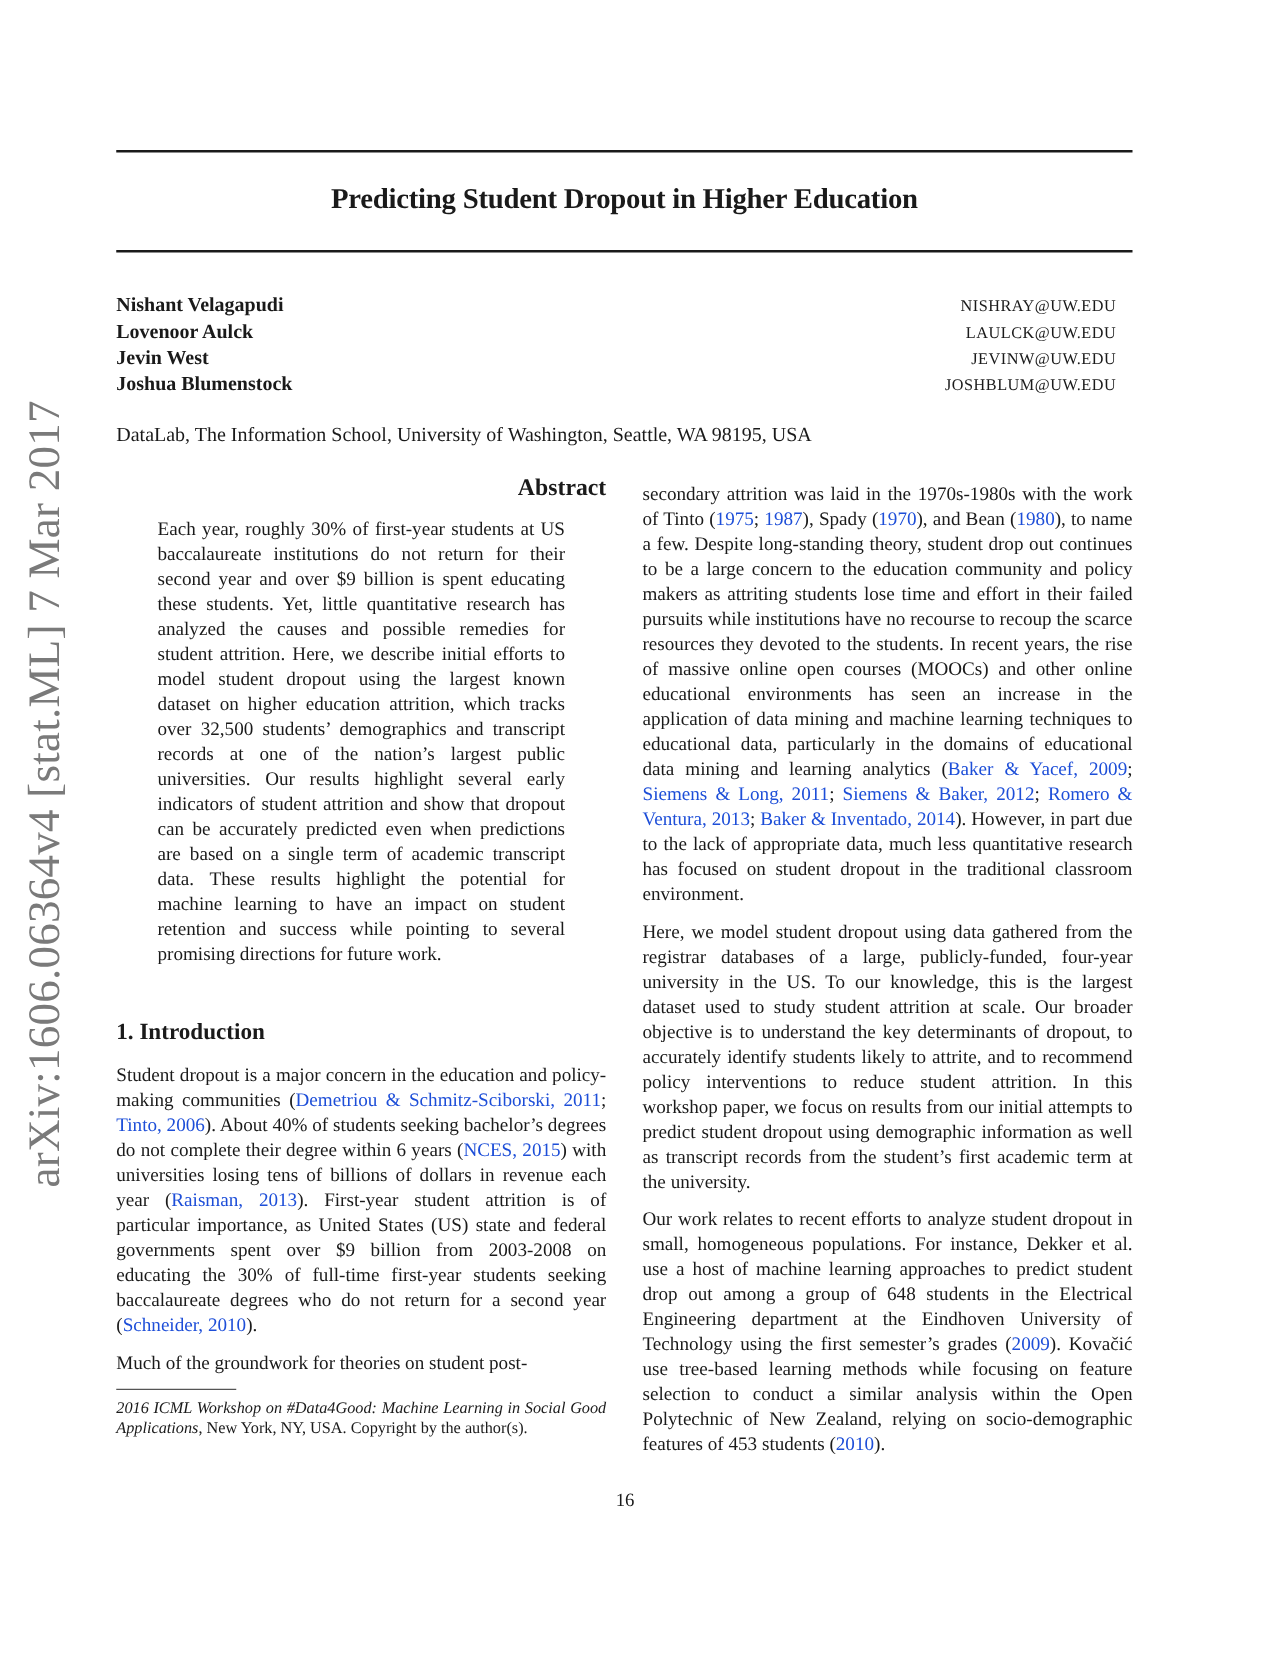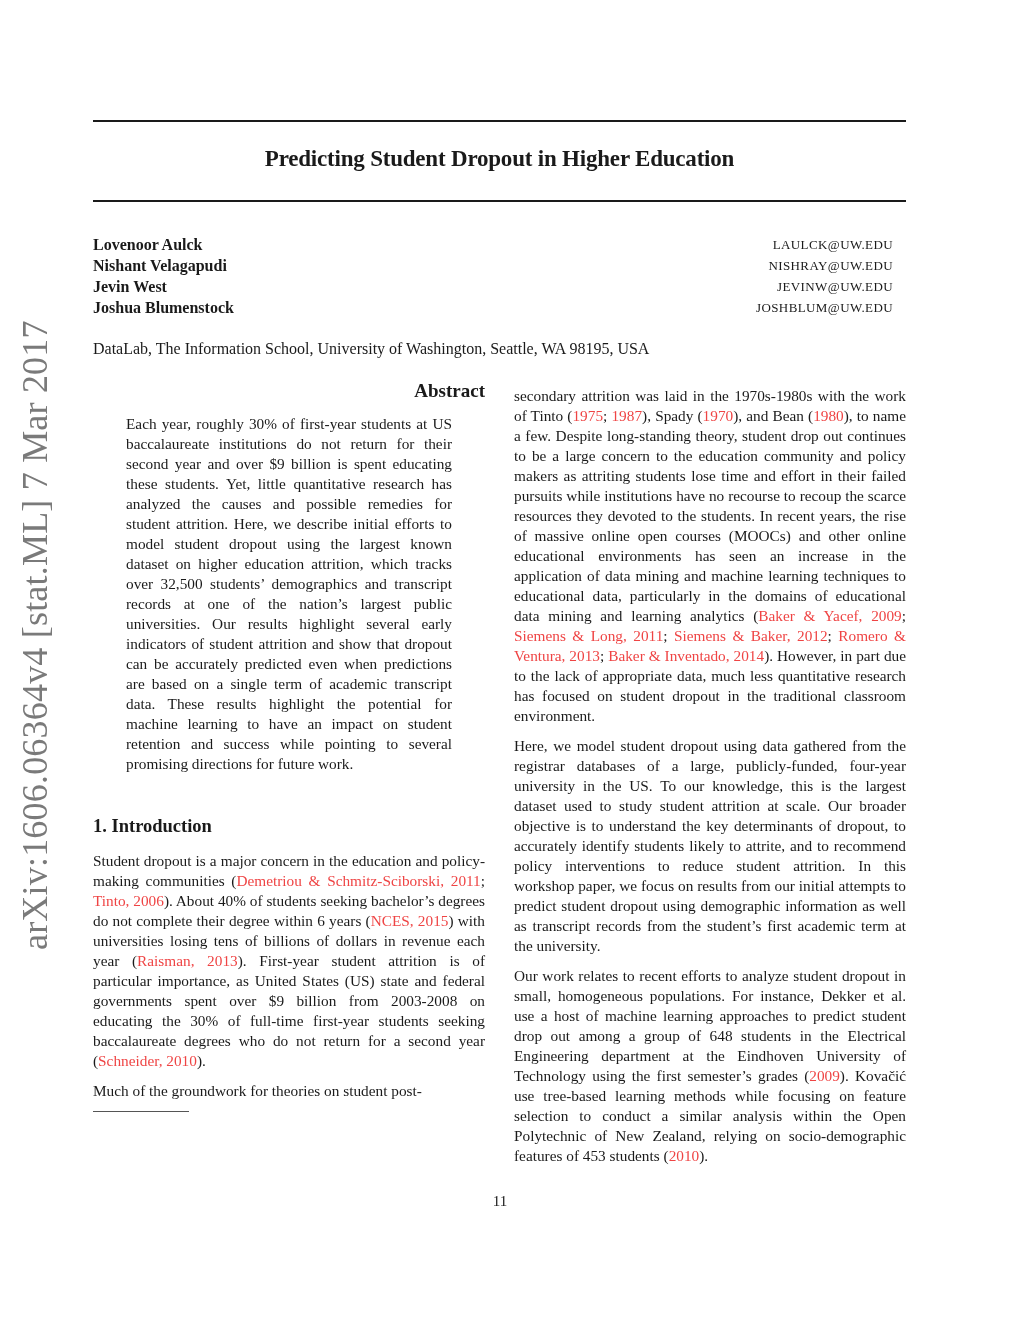--- a/index.html
+++ b/index.html
@@ -24,43 +24,43 @@
     font-size: 36px; color: #7a7a7a; white-space: nowrap; letter-spacing: 0.2px;
   }
   .col-left { position: absolute; left: 93px; top: 380px; width: 392px; }
   .col-right { position: absolute; left: 514px; top: 386px; width: 392px; }
   .abstract-title { text-align: right; font-weight: bold; font-size: 19px; margin: 0 0 12px 0; }
   .abstract-body {
     margin: 0 33px; font-size: 15.3px; line-height: 20px; text-align: justify; hyphens: manual; font-family: Liberation Serif, serif;
   }
   .section-title { font-weight: bold; font-size: 18.5px; margin: 42px 0 14px 0; }
   p.body { font-size: 15.3px; line-height: 20px; text-align: justify; margin: 0 0 10px 0; }
-  .cite { color: #ef4444; }
+  .cite { color: #1d4ed8; }
   .footnote-rule { width: 96px; height: 1px; background: #555; margin-top: 4px; }
   .footnote { font-size: 13px; line-height: 16px; margin-top: 6px; text-align: justify; }
   .footnote i { font-style: italic; }
   .page-num { position: absolute; top: 1193px; left: 0; width: 1000px; text-align: center; font-size: 15px; }
 </style>
 </head>
 <body>
 
 <div class="arxiv">arXiv:1606.06364v4  [stat.ML]  7 Mar 2017</div>
 
 <div class="rule top"></div>
 <div class="title">Predicting Student Dropout in Higher Education</div>
 <div class="rule bottom"></div>
 
 <div class="authors">
   <div class="author-row">
+    <span class="author-name">Nishant Velagapudi</span>
+    <span class="author-email">NISHRAY@UW.EDU</span>
+  </div>
+  <div class="author-row">
     <span class="author-name">Lovenoor Aulck</span>
     <span class="author-email">LAULCK@UW.EDU</span>
-  </div>
-  <div class="author-row">
-    <span class="author-name">Nishant Velagapudi</span>
-    <span class="author-email">NISHRAY@UW.EDU</span>
   </div>
   <div class="author-row">
     <span class="author-name">Jevin West</span>
     <span class="author-email">JEVINW@UW.EDU</span>
   </div>
   <div class="author-row">
     <span class="author-name">Joshua Blumenstock</span>
     <span class="author-email">JOSHBLUM@UW.EDU</span>
   </div>
   <div class="affil">DataLab, The Information School, University of Washington, Seattle, WA 98195, USA</div>
@@ -68,21 +68,22 @@
 
 <div class="col-left">
   <div class="abstract-title">Abstract</div>
   <div class="abstract-body">Each year, roughly 30% of first-year students at US baccalaureate institutions do not return for their second year and over $9 billion is spent educating these students. Yet, little quantitative research has analyzed the causes and possible remedies for student attrition. Here, we de­scribe initial efforts to model student dropout using the largest known dataset on higher ed­ucation attrition, which tracks over 32,500 stu­dents’ demographics and transcript records at one of the nation’s largest public universities. Our results highlight several early indicators of student attrition and show that dropout can be accurately predicted even when predictions are based on a single term of academic transcript data. These results highlight the potential for machine learning to have an impact on student retention and success while pointing to several promising directions for future work.</div>
 
   <div class="section-title">1. Introduction</div>
   <p class="body"><span>Student dropout is a major concern in the education and policy-making communities (</span><span class="cite">Demetriou &amp; Schmitz-Sciborski, 2011</span><span>; </span><span class="cite">Tinto, 2006</span><span>). About 40% of students seeking bachelor’s degrees do not complete their degree within 6 years (</span><span class="cite">NCES, 2015</span><span>) with universities losing tens of billions of dollars in revenue each year (</span><span class="cite">Raisman, 2013</span><span>). First-year student attrition is of particular importance, as United States (US) state and federal governments spent over $9 billion from 2003-2008 on educating the 30% of full-time first-year students seeking baccalaureate degrees who do not return for a second year (</span><span class="cite">Schneider, 2010</span><span>).</span></p>
   <p class="body">Much of the groundwork for theories on student post-</p>
 
   <div class="footnote-rule"></div>
+  <div class="footnote"><i>2016 ICML Workshop on #Data4Good: Machine Learning in Social Good Applications</i><span>, New York, NY, USA. Copyright by the author(s).</span></div>
 </div>
 
 <div class="col-right">
   <p class="body"><span>secondary attrition was laid in the 1970s-1980s with the work of Tinto (</span><span class="cite">1975</span><span>; </span><span class="cite">1987</span><span>), Spady (</span><span class="cite">1970</span><span>), and Bean (</span><span class="cite">1980</span><span>), to name a few. Despite long-standing theory, student drop out continues to be a large concern to the ed­ucation community and policy makers as attriting students lose time and effort in their failed pursuits while institutions have no recourse to recoup the scarce resources they devoted to the students. In recent years, the rise of massive online open courses (MOOCs) and other online educational environments has seen an increase in the application of data mining and machine learning techniques to educational data, particularly in the domains of educational data mining and learning analytics (</span><span class="cite">Baker &amp; Yacef, 2009</span><span>; </span><span class="cite">Siemens &amp; Long, 2011</span><span>; </span><span class="cite">Siemens &amp; Baker, 2012</span><span>; </span><span class="cite">Romero &amp; Ventura, 2013</span><span>; </span><span class="cite">Baker &amp; Inventado, 2014</span><span>). However, in part due to the lack of appropriate data, much less quantitative research has focused on student dropout in the traditional classroom environment.</span></p>
   <p class="body">Here, we model student dropout using data gathered from the registrar databases of a large, publicly-funded, four-year university in the US. To our knowledge, this is the largest dataset used to study student attrition at scale. Our broader objective is to understand the key determinants of dropout, to accurately identify students likely to attrite, and to recommend policy interventions to reduce student attrition. In this workshop paper, we focus on results from our initial attempts to predict student dropout using demographic information as well as transcript records from the student’s first academic term at the university.</p>
   <p class="body"><span>Our work relates to recent efforts to analyze student dropout in small, homogeneous populations. For instance, Dekker et al. use a host of machine learning approaches to predict student drop out among a group of 648 students in the Electrical Engineering department at the Eindhoven University of Technology using the first semester’s grades (</span><span class="cite">2009</span><span>). Kovačić use tree-based learning methods while focusing on feature selection to conduct a similar analysis within the Open Polytechnic of New Zealand, relying on socio-demographic features of 453 students (</span><span class="cite">2010</span><span>).</span></p>
 </div>
 
-<div class="page-num">11</div>
+<div class="page-num">16</div>
 
 </body></html>

